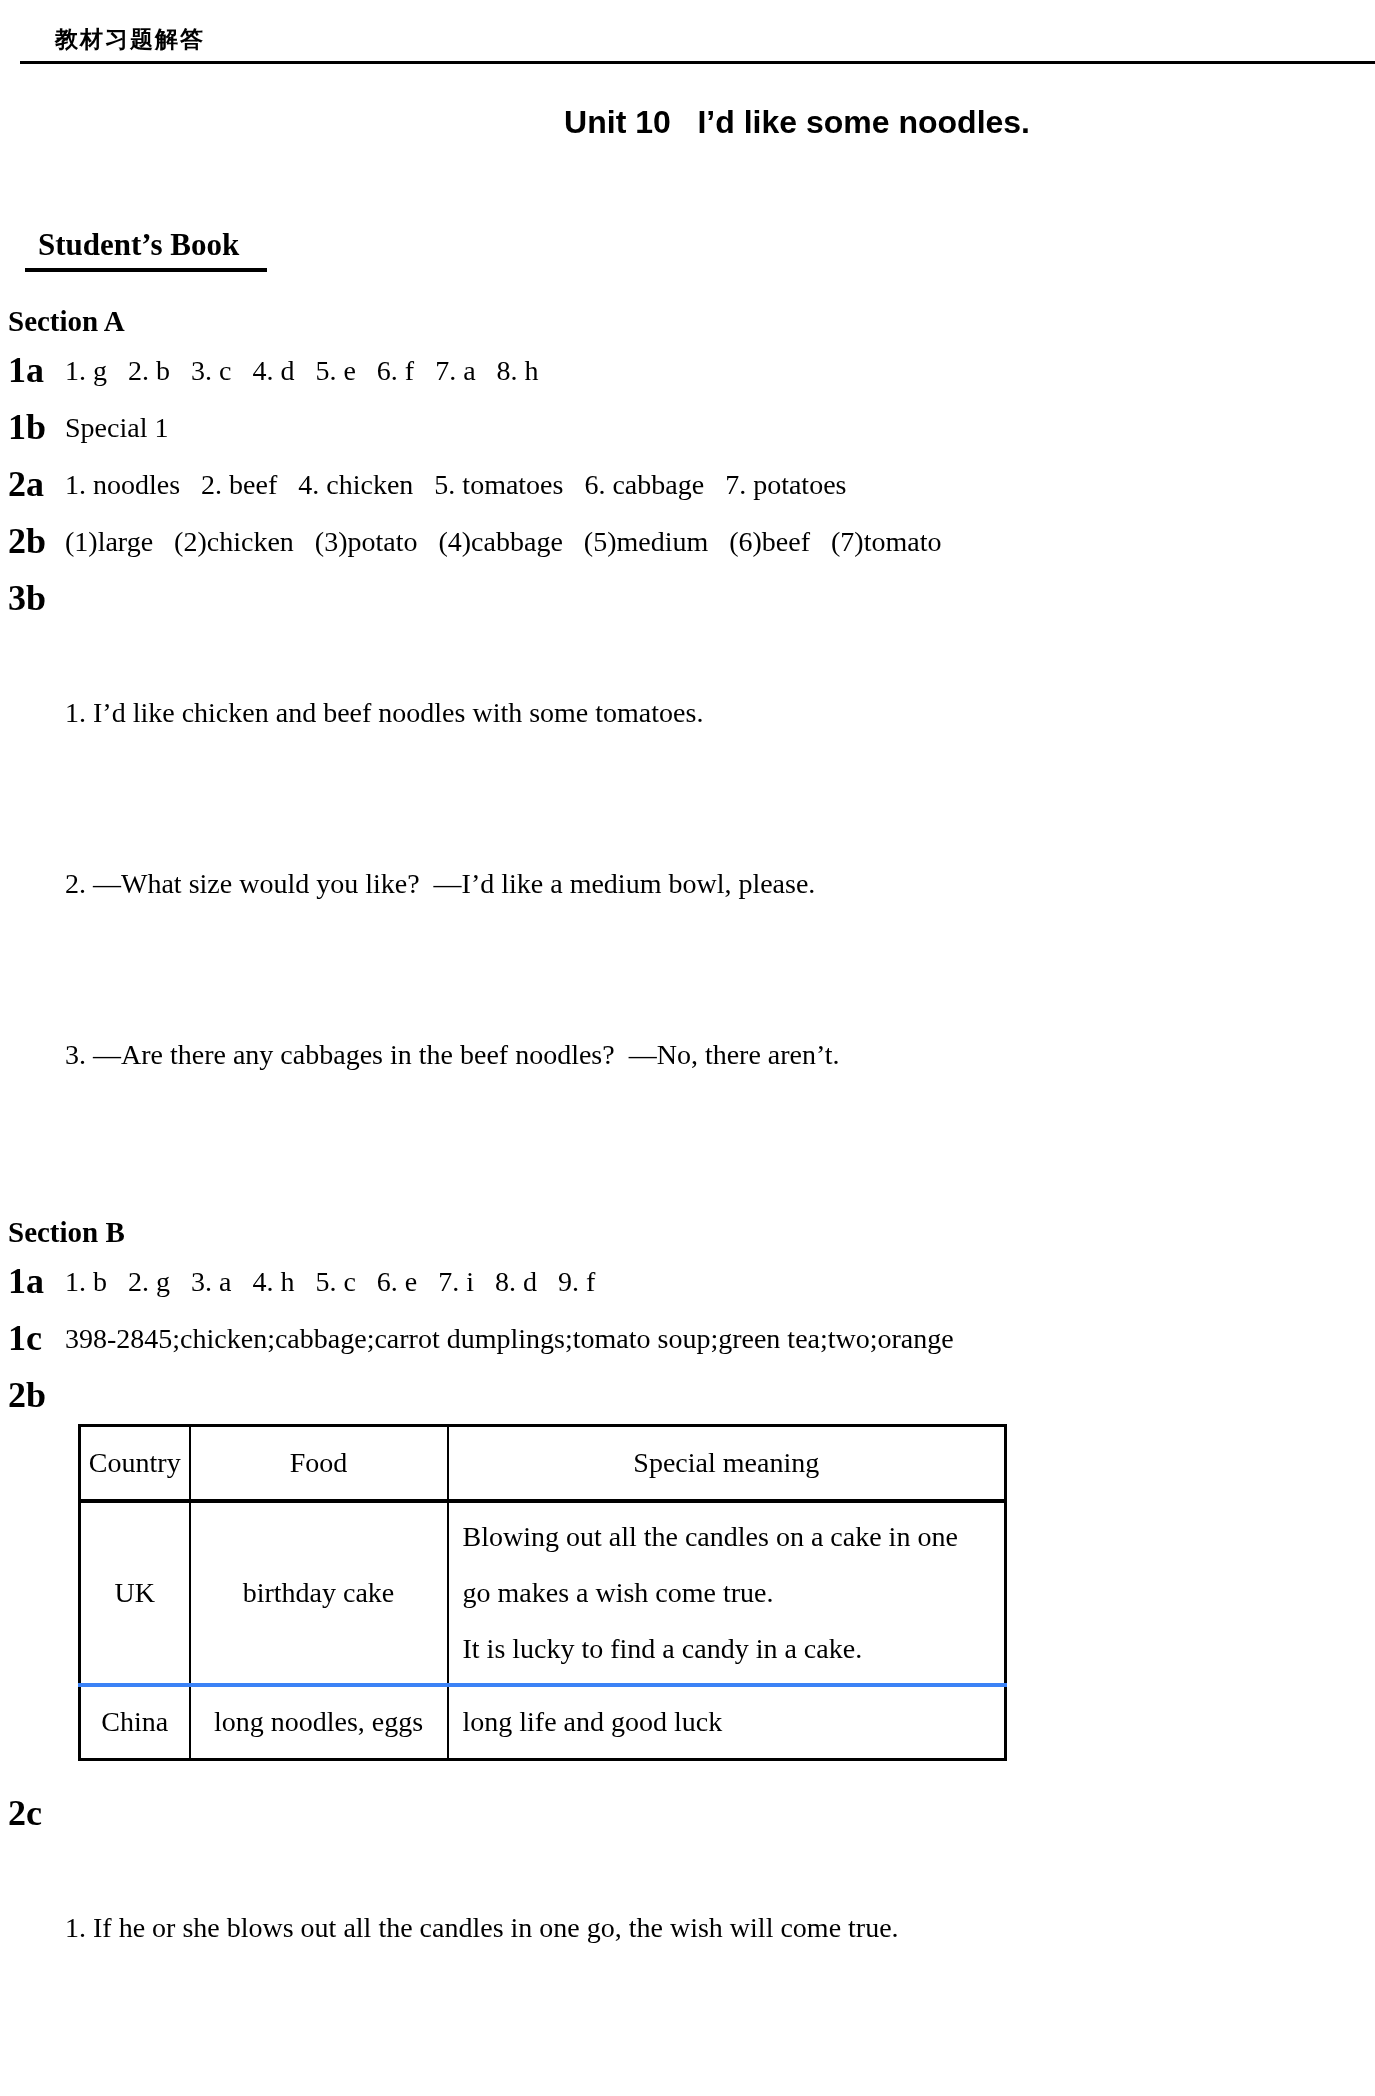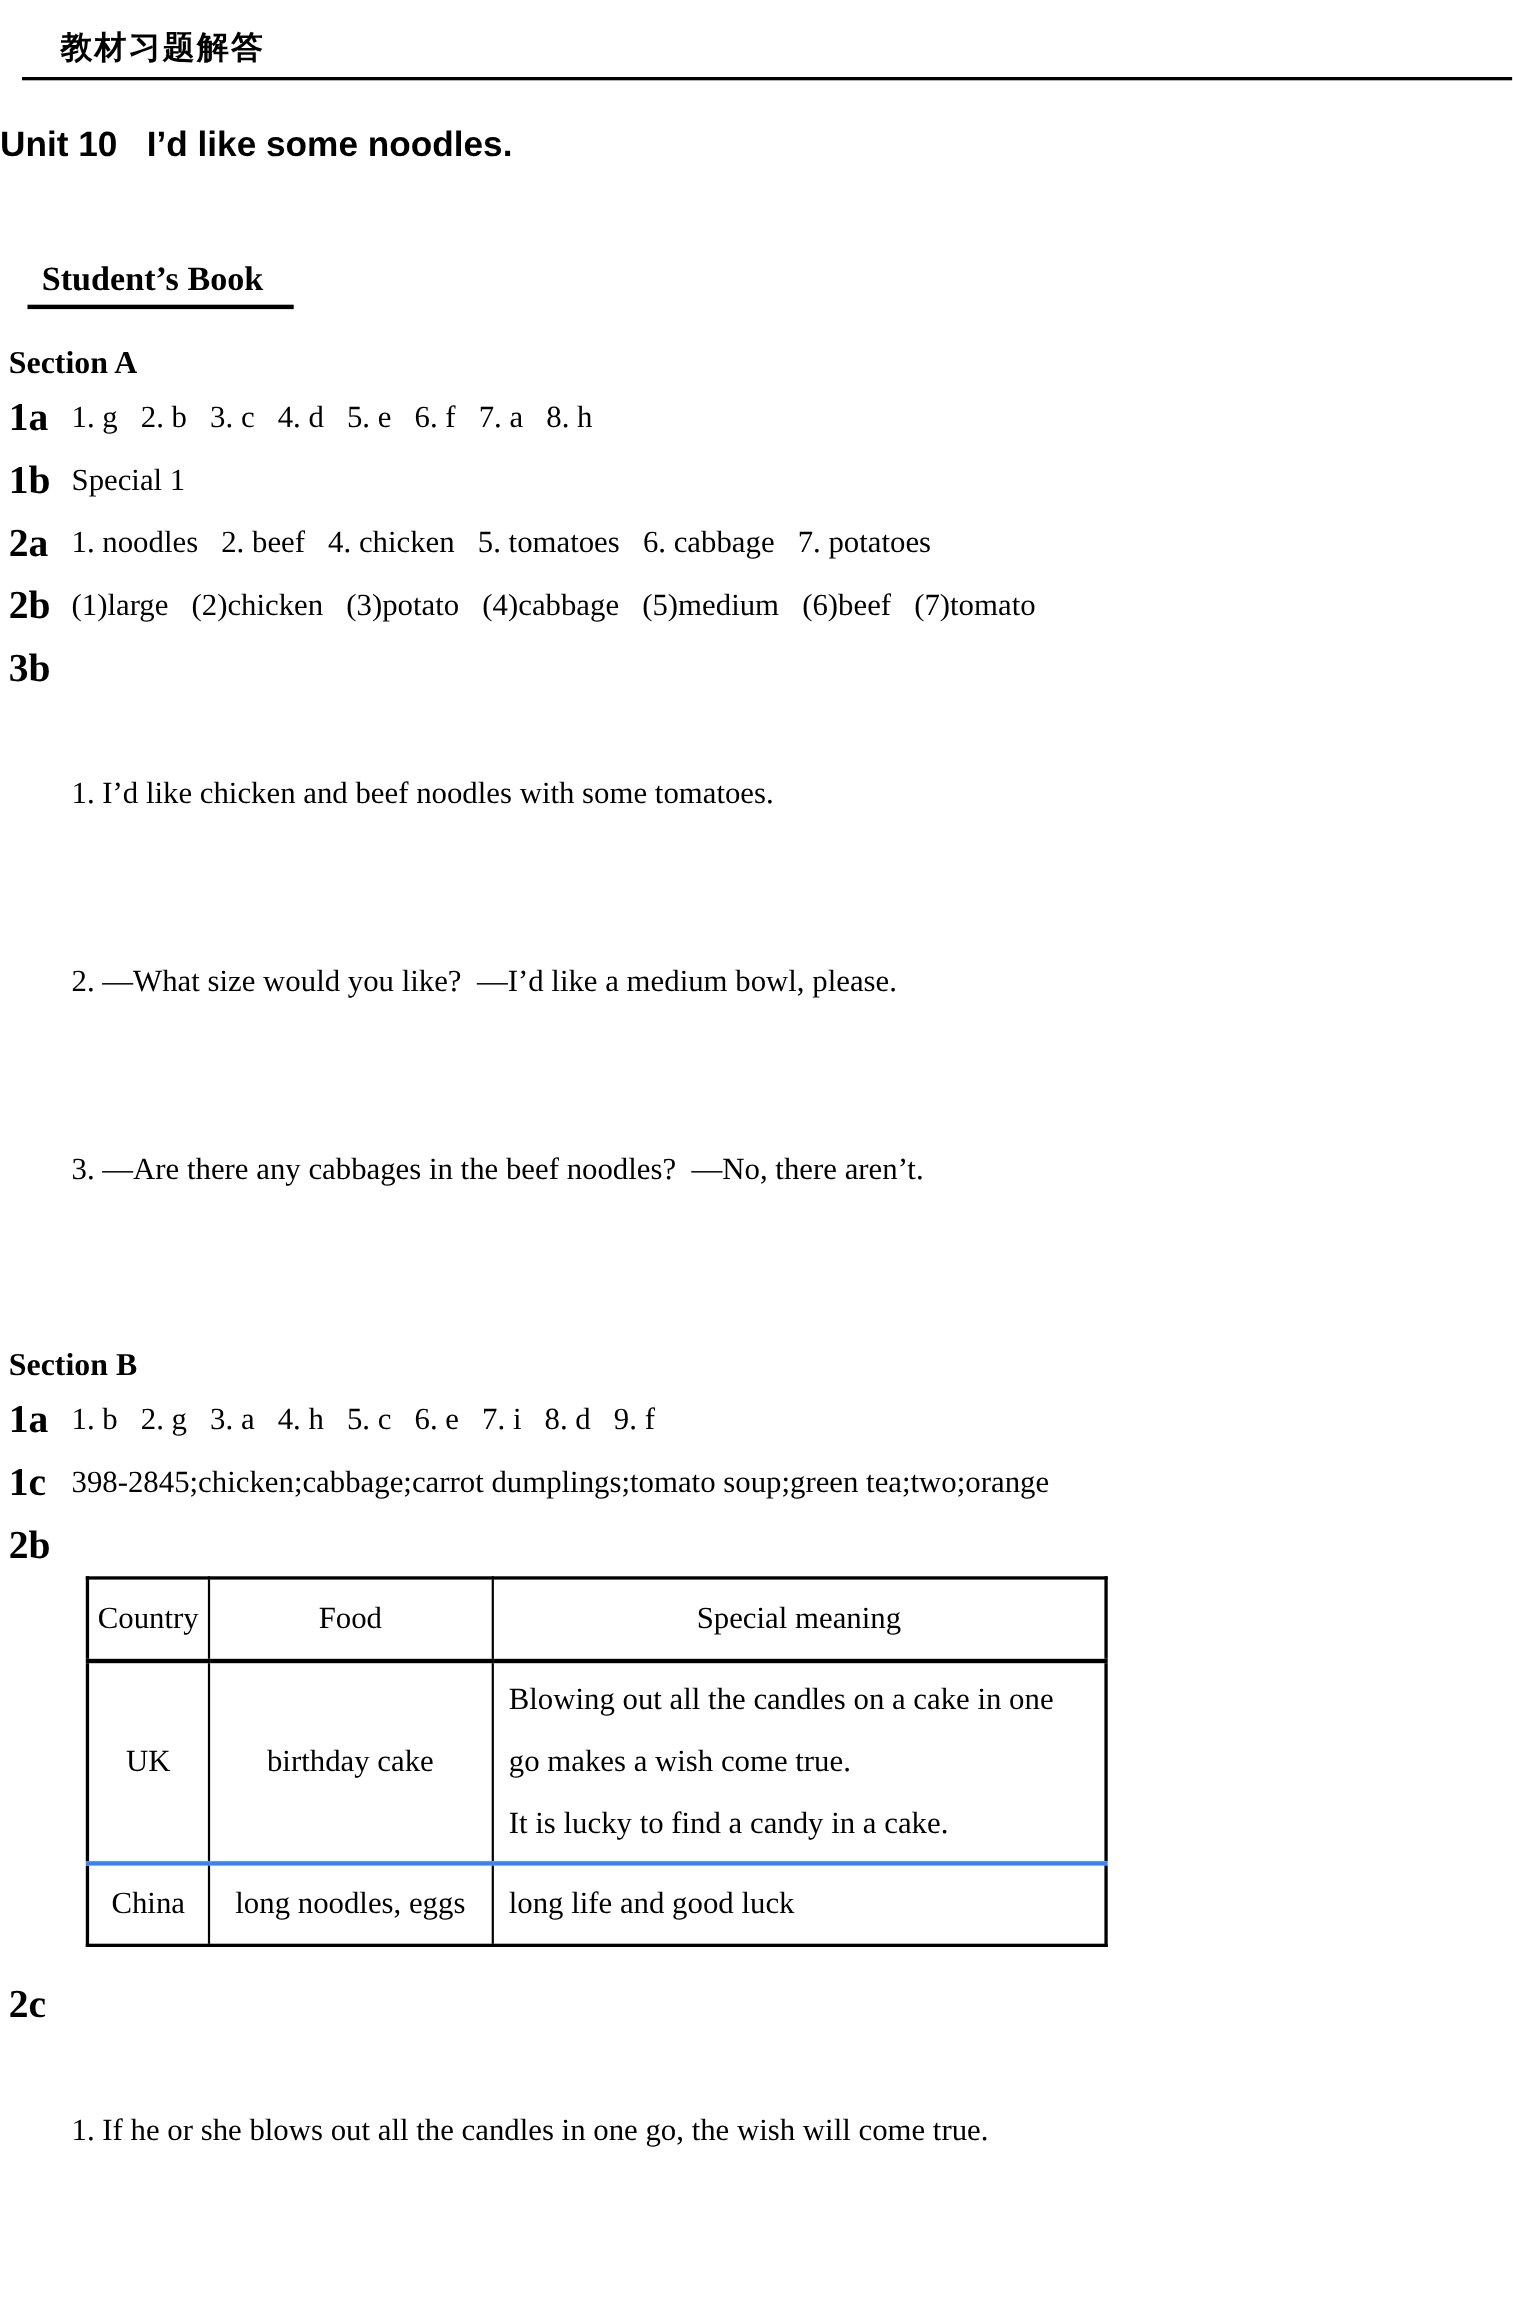--- a/index.html
+++ b/index.html
@@ -3,26 +3,26 @@
 <meta charset="utf-8">
 <style>
   * { margin:0; padding:0; box-sizing:border-box; }
   html,body { background:#ffffff; }
   body { width:1375px; font-family:"Liberation Serif", serif; color:#000; }
   .page { position:relative; width:1375px; height:2096px; background:#fff; overflow:hidden; }
 
   .masthead { padding-top:24px; padding-left:55px; }
   .masthead-title {
     font-family:"Liberation Sans", sans-serif;
-    font-weight:bold; font-size:29px; letter-spacing:2px;
+    font-weight:bold; font-size:23px; letter-spacing:2px;
   }
   .masthead-rule { margin-top:6px; margin-left:20px; width:1355px; height:3px; background:#000; }
 
   .unit-title {
-    margin-top:40px; width:1030px; text-align:left;
+    margin-top:40px; width:1030px; text-align:right;
     font-family:"Liberation Sans", sans-serif;
     font-weight:bold; font-size:32px; white-space:pre-wrap;
   }
 
   .book-wrap { margin-top:86px; margin-left:25px; }
   .book-heading {
     display:inline-block; font-weight:bold; font-size:31px;
     padding:0 28px 5px 13px; border-bottom:4px solid #000;
   }
 

